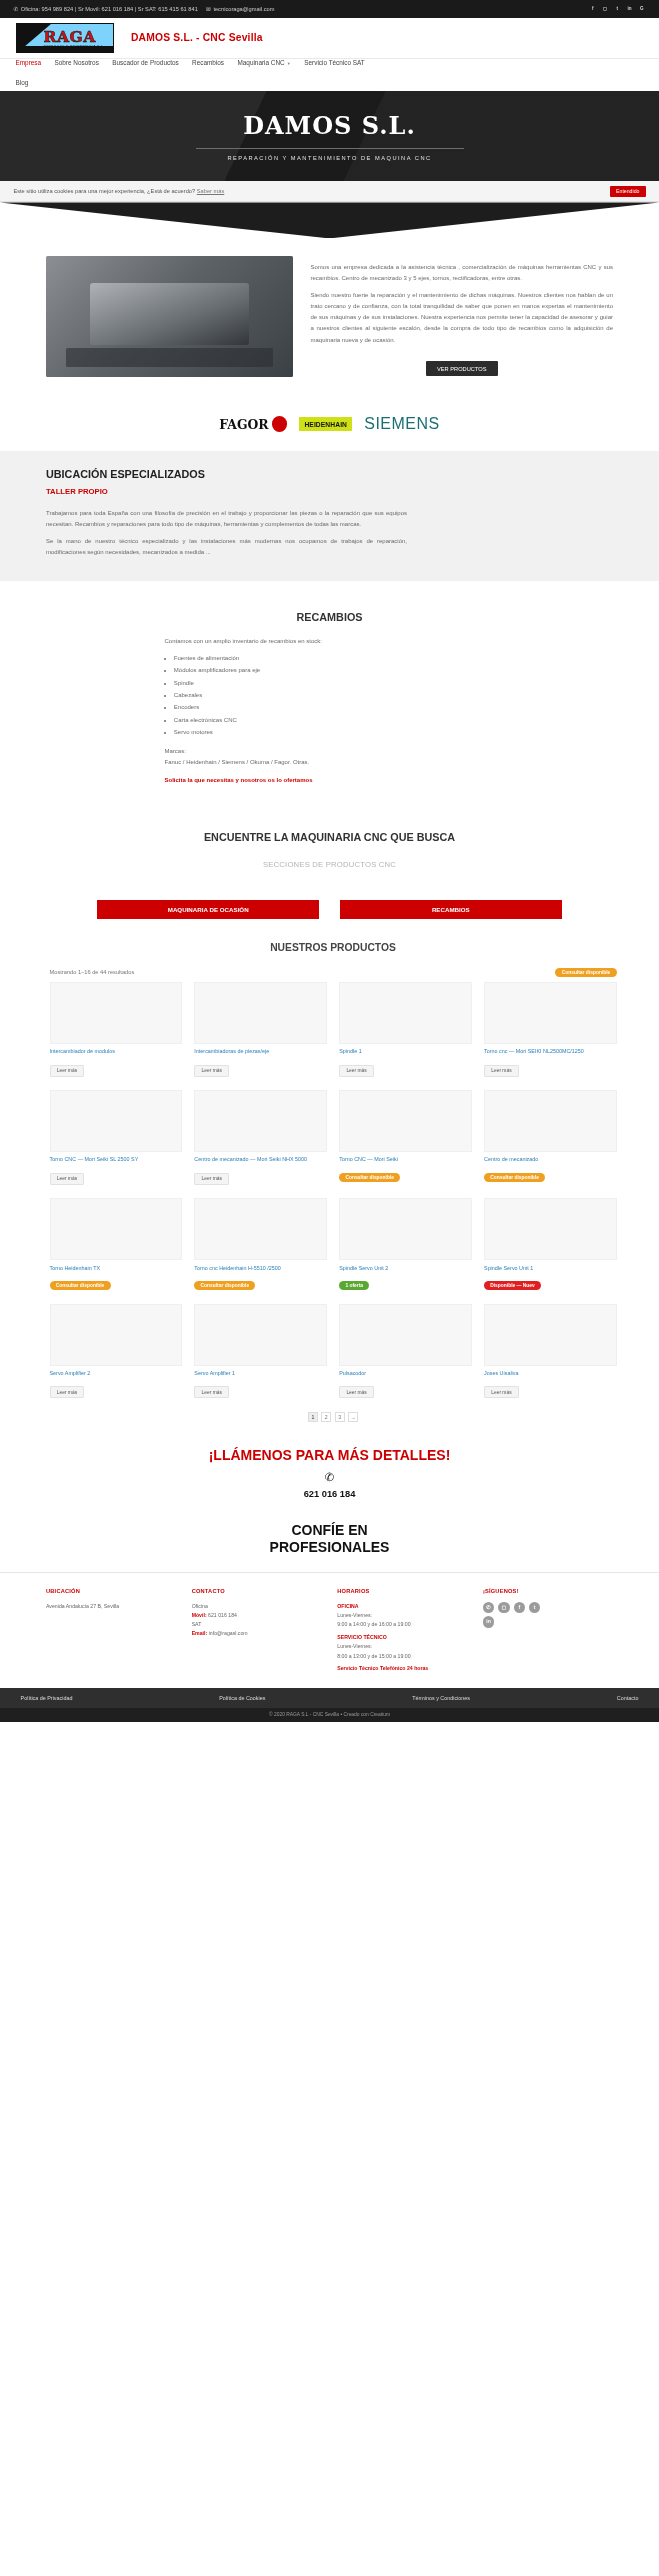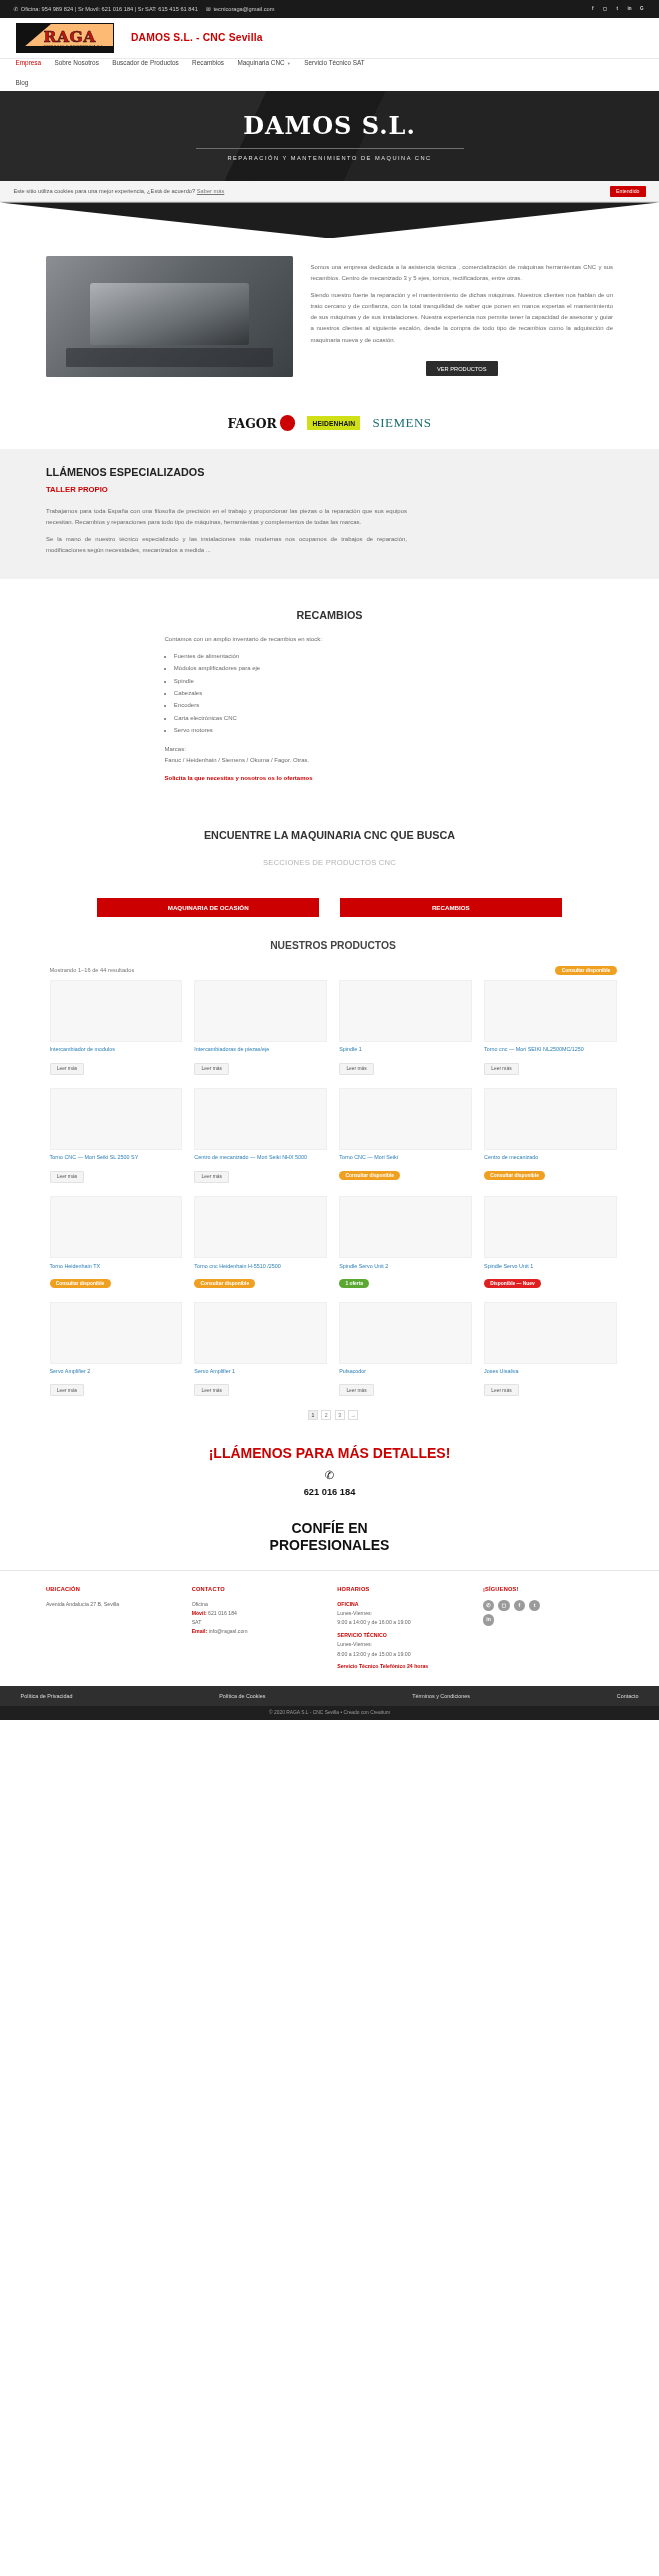--- a/index.html
+++ b/index.html
@@ -38,21 +38,21 @@
     display:flex;
     align-items:center;
     padding:0 15.5px;
     gap:12.4px;
   }
   .logo-wrap { width:103px; height:32px; position:relative; display:flex; align-items:center;}
   .logo-box {
     position:relative;
     width:98px; height:30px;
     border:1px solid #111;
-    background:#fdba74;
+    background:#7dd3fc;
     overflow:hidden;
   }
   .logo-tri {
     position:absolute; left:0; top:0;
     width:0;height:0;
     border-left:34px solid #111;
     border-bottom:29px solid transparent;
   }
   .logo-raga {
     position:absolute; left:27px; top:3.1px;
@@ -181,21 +181,21 @@
   .brands { display:flex;justify-content:center;align-items:center;gap:12px;margin-top:3.1px;}
   .brand-fagor {
     display:flex;align-items:center;gap:3.1px;
     font-family:"DejaVu Serif",serif;font-weight:bold;font-size:12.4px;color:#111;
   }
   .fagor-dot{width:15.5px;height:15.5px;border-radius:50%;background:#cc0000;}
   .brand-heid {
     background:#cfe017;color:#111;font-weight:bold;font-size:6.7px;
     padding:3.1px 5.2px;letter-spacing:0.1px;
   }
-  .brand-siemens { font-family:Liberation Serif, serif;font-size:13px;color:#1b6f74;letter-spacing:0.5px;}
+  .brand-siemens { font-family:Liberation Sans, sans-serif;font-size:16px;color:#1b6f74;letter-spacing:0.5px;}
   
   .tecnicos { background:#f1f1f1; padding:17.5px 0; }
   .tec-head { font-size:10.8px;font-weight:bold;color:#222; }
   .tec-red { color:#cc0000;font-size:7.7px;font-weight:bold;margin-top:7.2px; }
   
   .recambios { padding:20.6px 0; }
   .rec-title{ text-align:center;font-size:10.8px;font-weight:bold;margin-bottom:13.4px;}
   .rec-text{font-size:6px;line-height:1.9;color:#6a6a6a;}
   .rec-text ul{margin:5.2px 0 7.2px 9.3px;padding:0;}
   .rec-text li{margin:1px 0;}
@@ -353,21 +353,21 @@
       <div class="brand-heid">
         <span>HEIDENHAIN</span>
       </div>
       <div class="brand-siemens">SIEMENS</div>
     </div>
   </div>
 </div>
 
 <div class="tecnicos">
   <div class="wrap">
-    <div class="tec-head">LLÁMENOS ESPECIALIZADOS</div>
+    <div class="tec-head">UBICACIÓN ESPECIALIZADOS</div>
     <div class="tec-red">TALLER PROPIO</div>
     <div class="body-text" style="margin-top:11.3px;max-width:361px;">
       <p>Trabajamos para toda España con una filosofía de precisión en el trabajo y proporcionar las piezas o la reparación que sus equipos necesitan. Recambios y reparaciones para todo tipo de máquinas, herramientas y complementos de todas las marcas.</p>
       <p>Se la mano de nuestro técnico especializado y las instalaciones más modernas nos ocupamos de trabajos de reparación, modificaciones según necesidades, mecanizados a medida ...</p>
     </div>
   </div>
 </div>
 
 <div class="recambios">
   <div class="wrap">

